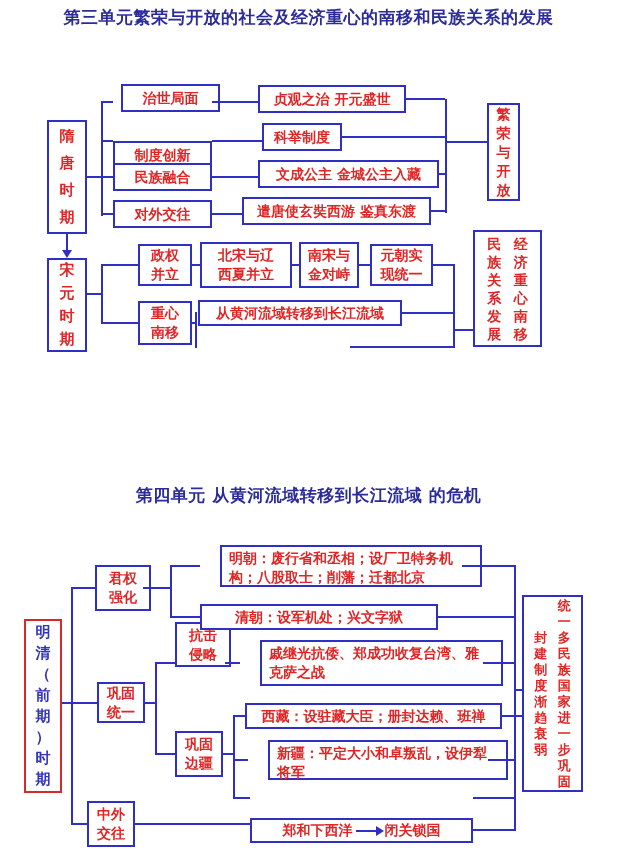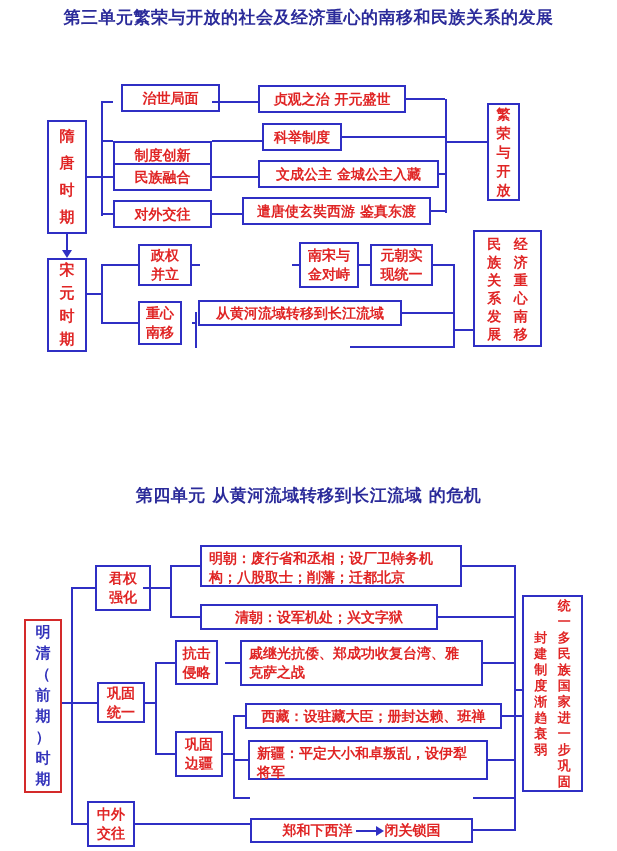--- a/index.html
+++ b/index.html
@@ -4,21 +4,21 @@
 <style>
   html,body{margin:0;padding:0;background:#ffffff;}
   .stage{position:relative;width:617px;height:851px;background:#ffffff;overflow:hidden;
          font-family:"DejaVu Sans","Liberation Sans",sans-serif;}
   .title{position:absolute;left:0;width:617px;text-align:center;color:#2b2b9a;
          font-weight:bold;font-size:17px;letter-spacing:0.5px;}
   .box{position:absolute;box-sizing:border-box;border:2px solid #2f2fc4;background:#ffffff;
        color:#e02525;font-weight:bold;font-size:14px;line-height:1.35;
        display:flex;align-items:center;justify-content:center;text-align:center;}
   .col{flex-direction:column;}
-  .leftal{justify-content:flex-start;text-align:left;align-items:flex-start;padding:2px 7px;}
+  .leftal{justify-content:flex-start;text-align:left;align-items:flex-start;padding:2px 7px;margin-left:20px;}
   .leftal div{width:100%;}
   .vtext{display:flex;flex-direction:column;align-items:center;justify-content:center;}
   .vtext span{display:block;}
   .row-cols{flex-direction:row;justify-content:space-evenly;align-items:center;}
   .redbox{border-color:#d42a2a;color:#3333bb;}
   .ln{position:absolute;background:#2f2fc4;}
   .h{height:2px;}
   .v{width:2px;}
   .arrowhead-down{position:absolute;width:0;height:0;border-top:8px solid #2f2fc4;
                   border-left:5px solid transparent;border-right:5px solid transparent;}
@@ -81,29 +81,33 @@
       <span>宋</span>
       <span>元</span>
       <span>时</span>
       <span>期</span>
     </div>
 
   <div class="box col" style="left:138px;top:244px;width:54px;height:42px;">
     <div>政权</div>
     <div>并立</div>
   </div>
+  <div class="box col" style="left:200px;top:242px;width:92px;height:46px;">
+    <div>北宋与辽</div>
+    <div>西夏并立</div>
+  </div>
   <div class="box col" style="left:299px;top:242px;width:60px;height:46px;">
     <div>南宋与</div>
     <div>金对峙</div>
   </div>
   <div class="box col" style="left:370px;top:244px;width:63px;height:42px;">
     <div>元朝实</div>
     <div>现统一</div>
   </div>
-  <div class="box col" style="left:138px;top:301px;width:44px;height:44px;">
+  <div class="box col" style="left:138px;top:301px;width:54px;height:44px;">
     <div>重心</div>
     <div>南移</div>
   </div>
   <div class="box" style="left:198px;top:300px;width:204px;height:26px;">从黄河流域转移到长江流域</div>
 
   <div class="box row-cols" style="left:473px;top:230px;width:69px;height:117px;font-size:14px;">
     <div class="vtext" style="line-height:18px;">
         <span>民</span>
         <span>族</span>
         <span>关</span>
@@ -154,21 +158,21 @@
     <div>强化</div>
   </div>
   <div class="box col" style="left:97px;top:682px;width:48px;height:41px;">
     <div>巩固</div>
     <div>统一</div>
   </div>
   <div class="box col" style="left:87px;top:801px;width:48px;height:46px;">
     <div>中外</div>
     <div>交往</div>
   </div>
-  <div class="box col" style="left:175px;top:640px;width:43px;height:45px;">
+  <div class="box col" style="left:175px;top:622px;width:56px;height:45px;">
     <div>抗击</div>
     <div>侵略</div>
   </div>
   <div class="box col" style="left:175px;top:731px;width:48px;height:46px;">
     <div>巩固</div>
     <div>边疆</div>
   </div>
 
   <div class="box col leftal" style="left:200px;top:545px;width:262px;height:42px;">
     <div>明朝：废行省和丞相；设厂卫特务机</div>

